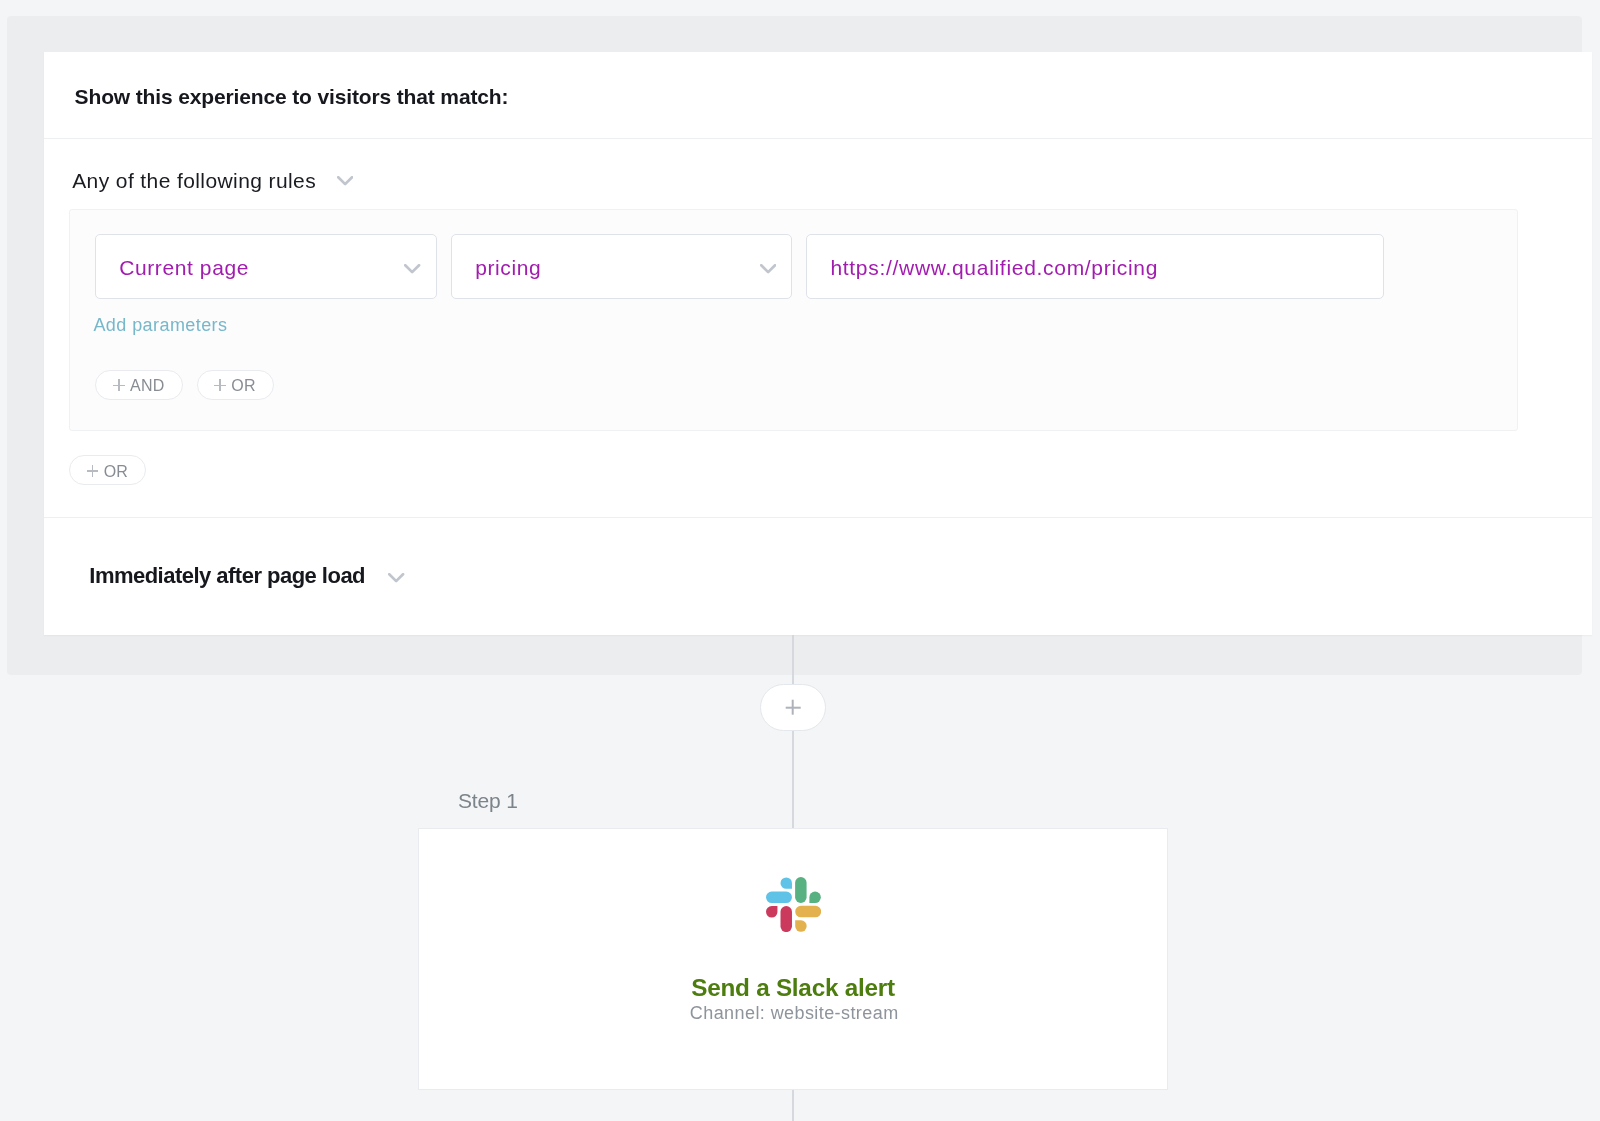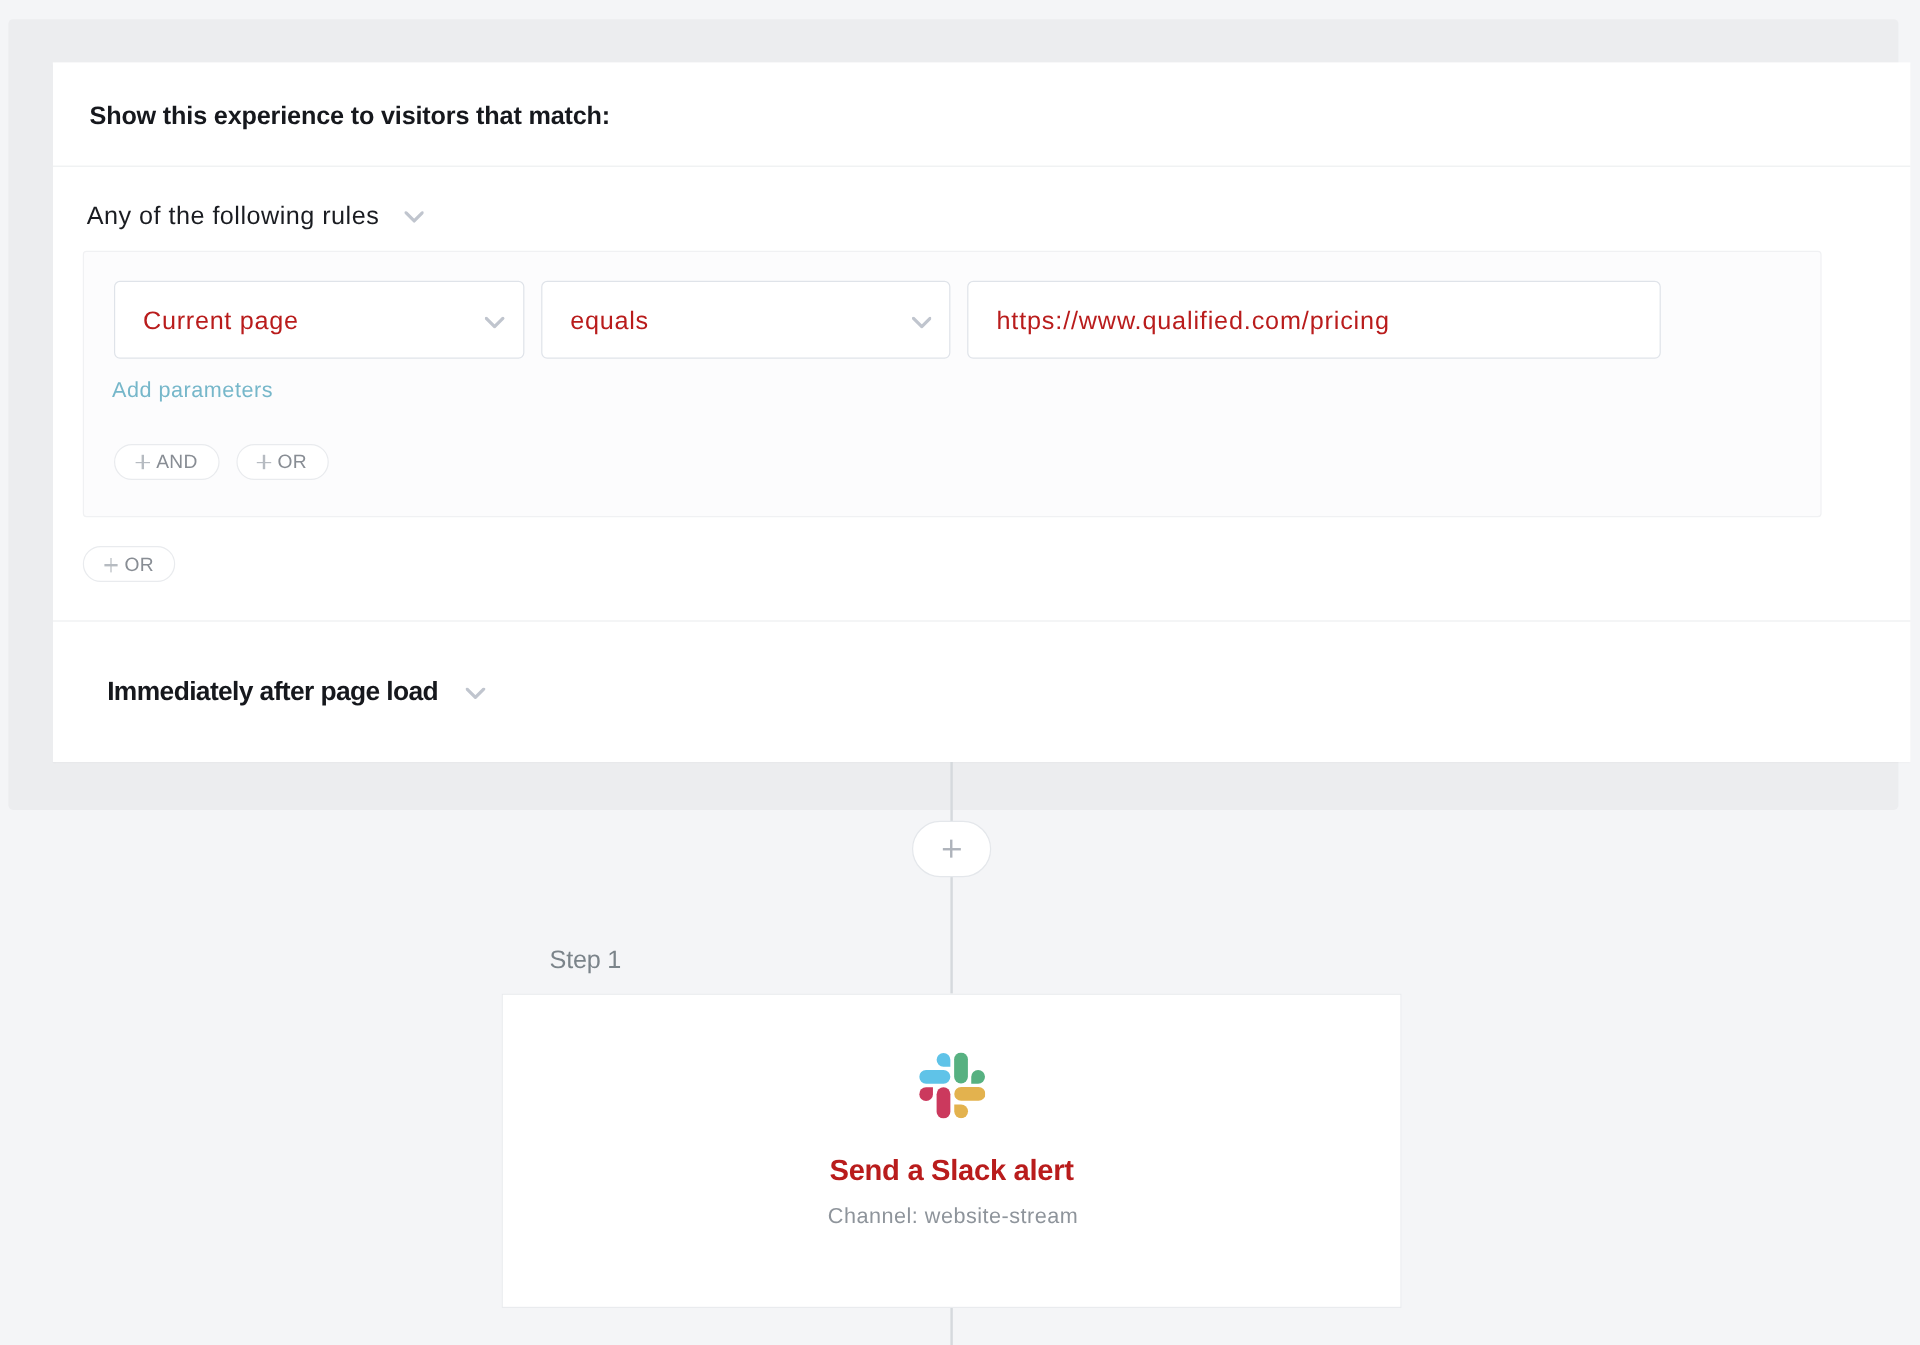--- a/index.html
+++ b/index.html
@@ -20,21 +20,21 @@
   .rules-head{position:absolute;left:28.2px;top:117.5px;font-size:21px;color:#1a1c21;letter-spacing:0.40px;line-height:1;}
   .chev-rules{position:absolute;left:293px;top:124px;}
 
   .rule-box{position:absolute;left:25px;top:157px;width:1448.6px;height:222.3px;box-sizing:border-box;
             border:1px solid #f0f1f3;border-radius:3px;background:#fcfcfd;}
 
   .fld{position:absolute;top:24px;height:64.5px;box-sizing:border-box;border:1px solid #dfe3e9;border-radius:5px;background:#fff;}
   .fld1{left:24.5px;width:342px;}
   .fld2{left:380.5px;width:341.3px;}
   .fld3{left:736px;width:578px;}
-  .fld-txt{position:absolute;left:23.7px;top:21.6px;font-size:21px;color:#b91c1c;letter-spacing:0.60px;line-height:1;}
+  .fld-txt{position:absolute;left:23.7px;top:21.6px;font-size:21px;color:#a21caf;letter-spacing:0.60px;line-height:1;}
   .fld3 .fld-txt{left:23.4px;letter-spacing:0.70px;}
   .chev-fld{position:absolute;right:14.8px;top:28.5px;}
 
   .addparams{position:absolute;left:23.4px;top:105.8px;font-size:18px;color:#76b7ca;letter-spacing:0.43px;line-height:1;}
 
   .pill{position:absolute;box-sizing:border-box;height:30px;border:1px solid #e9ebee;border-radius:19px;background:#fff;}
   .pill .lbl{position:absolute;left:0;top:1.5px;width:100%;height:100%;display:flex;align-items:center;
                  justify-content:center;font-size:16px;color:#888d94;letter-spacing:0.25px;}
   .pill .plusi{display:inline-block;position:relative;width:11.7px;height:12px;margin-right:5.4px;top:-0.7px;}
   .pill .plusi::before{content:"";position:absolute;left:0;top:5.2px;width:11.7px;height:1.6px;background:#b6bbc1;}
@@ -55,22 +55,22 @@
            border:1px solid #e4e7eb;border-radius:24px;background:#fff;}
   .plusbtn .g{position:absolute;left:50%;top:50%;width:14.6px;height:14.6px;transform:translate(-50%,-50%);}
   .plusbtn .g::before{content:"";position:absolute;left:0;top:6.4px;width:14.6px;height:2.1px;background:#aeb3bb;border-radius:0;}
   .plusbtn .g::after{content:"";position:absolute;top:0;left:6.3px;width:2.1px;height:14.6px;background:#aeb3bb;border-radius:0;}
 
   .step-label{position:absolute;left:418.0px;top:789.6px;
               font-size:21px;color:#7b848a;letter-spacing:-0.18px;line-height:1;margin-left:40px;}
   .step-card{position:absolute;left:418px;top:827.8px;width:750px;height:262px;box-sizing:border-box;
              background:#fff;border:1px solid #e9ebee;}
   .slack-logo{position:absolute;left:346.7px;top:47.9px;width:55.2px;height:55.2px;}
-  .step-title{position:absolute;left:0;top:135.0px;width:100%;text-align:center;
-              font-size:24.3px;font-weight:bold;color:#b91c1c;letter-spacing:-0.25px;line-height:1;}
+  .step-title{position:absolute;left:0;top:147px;width:100%;text-align:center;
+              font-size:24.3px;font-weight:bold;color:#4d7c0f;letter-spacing:-0.25px;line-height:1;}
   .step-sub{position:absolute;left:1.2px;top:174.9px;width:100%;text-align:center;
             font-size:18px;color:#8e949b;letter-spacing:0.42px;line-height:1;}
 </style>
 </head>
 <body>
 
 <div class="panel">
   <div class="card">
     <div class="card-head"></div>
     <div class="card-title">Show this experience to visitors that match:</div>
@@ -81,21 +81,21 @@
       </svg>
 
     <div class="rule-box">
       <div class="fld fld1">
         <span class="fld-txt">Current page</span>
         <svg class="chev-fld" width="16.3" height="10.8" viewBox="0 0 16.3 10.8">
             <path d="M1.25 1.25 L8.15 8.15 L15.05 1.25" fill="none" stroke="#c0c5ce" stroke-width="2.7" stroke-linecap="round" stroke-linejoin="round"></path>
           </svg>
       </div>
       <div class="fld fld2">
-        <span class="fld-txt">equals</span>
+        <span class="fld-txt">pricing</span>
         <svg class="chev-fld" width="16.3" height="10.8" viewBox="0 0 16.3 10.8">
             <path d="M1.25 1.25 L8.15 8.15 L15.05 1.25" fill="none" stroke="#c0c5ce" stroke-width="2.7" stroke-linecap="round" stroke-linejoin="round"></path>
           </svg>
       </div>
       <div class="fld fld3">
         <span class="fld-txt">https://www.qualified.com/pricing</span>
       </div>
       <div class="addparams">Add parameters</div>
       <div class="pill pill-and">
           <span class="lbl">

